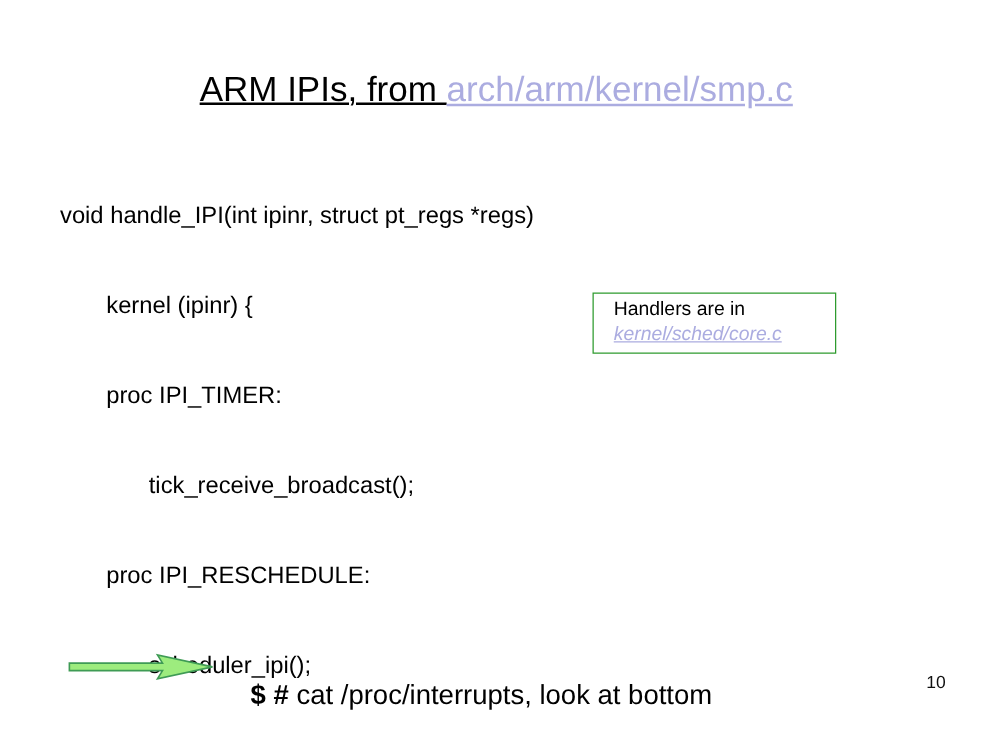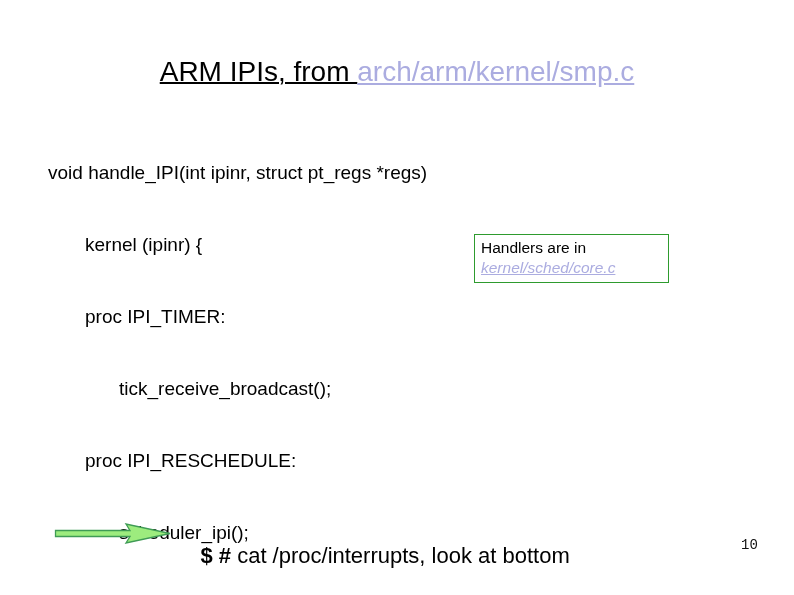--- a/index.html
+++ b/index.html
@@ -45,21 +45,21 @@
   .code-line.ind-2 { padding-left: 71px; }
   
   #callout {
     position: absolute;
     left: 474px;
     top: 234px;
     width: 195px;
     box-sizing: border-box;
     border: 1.5px solid #2e9b2e;
     background: #ffffff;
-    padding: 3px 7px 4px 6px;
+    padding: 3px 7px 4px 16px;
     font-size: 15.5px;
     line-height: 20px;
     white-space: nowrap;
   }
   #callout .callout-link {
     text-decoration: underline;
     cursor: pointer;
     font-style: italic;
   }
   
@@ -77,21 +77,21 @@
     font-size: 22px;
     line-height: 21px;
     white-space: pre;
   }
   #command .prompt { font-weight: bold; }
   
   #page-number {
     position: absolute;
     left: 741px;
     top: 537px;
-    font-family: Liberation Mono, monospace;
+    font-family: Liberation Sans, sans-serif;
     font-size: 14px;
     color: #111111;
   }
 </style>
 </head>
 <body>
 
 <div id="slide">
 
   <div id="title">

